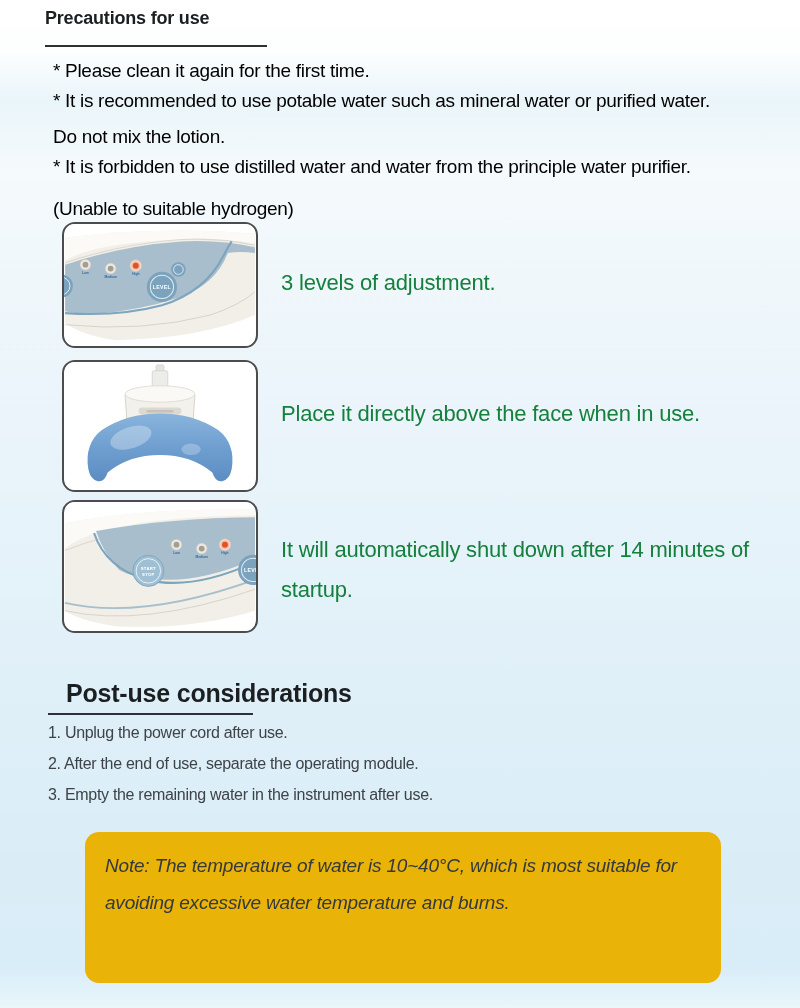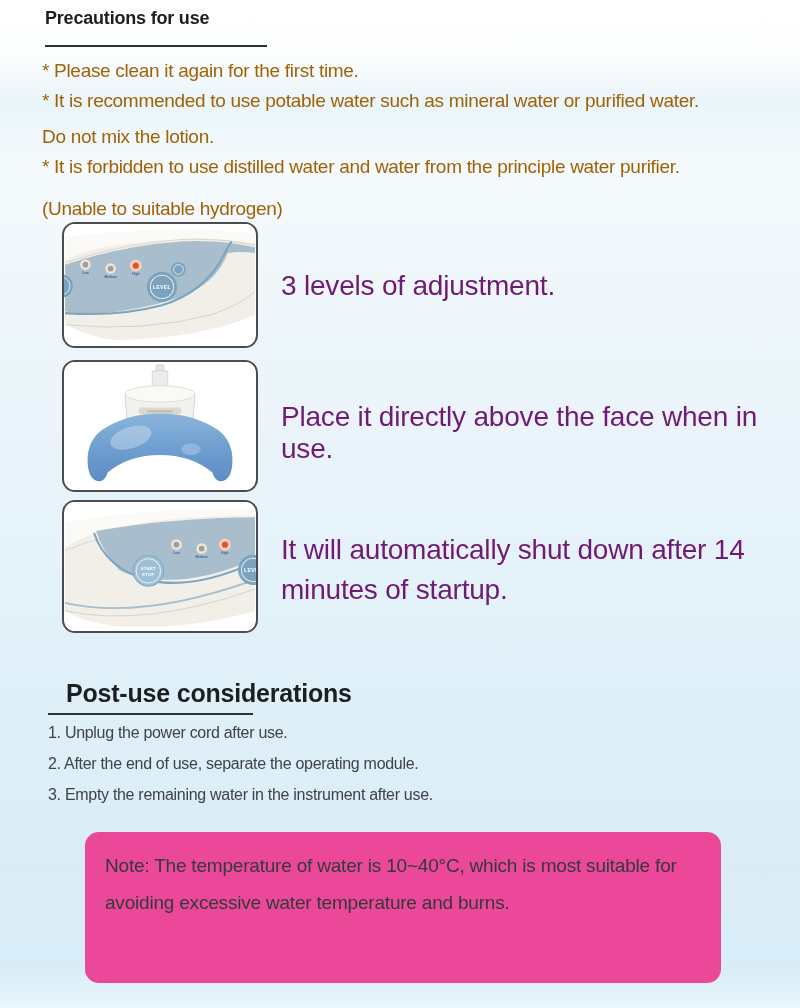--- a/index.html
+++ b/index.html
@@ -7,37 +7,37 @@
     width:800px;height:1008px;position:relative;overflow:hidden;
     font-family:"Liberation Sans",sans-serif;
     background:linear-gradient(180deg,
       #ffffff 0%,#fdfefe 5%,#eaf5fa 10%,#f5fafc 17%,
       #eff7fb 28%,#eaf4fa 42%,#e4f2f9 58%,#deeff8 72%,
       #daedf7 86%,#d9edf8 96%,#e9f6fb 100%);
   }
   .abs{position:absolute;}
   .h1{left:45px;top:8px;font-size:18px;font-weight:600;color:#1c1f22;letter-spacing:-0.2px;}
   .h1-rule{left:45px;top:45px;width:222px;height:2px;background:#2d3134;}
-  .prec-list{left:42px;top:60px;font-size:19px;color:#a16207;letter-spacing:-0.3px;}
+  .prec-list{left:53px;top:60px;font-size:19px;color:#000000;letter-spacing:-0.3px;}
   .prec-list .li{display:block;white-space:nowrap;line-height:22px;}
   .li.m9{margin-bottom:8px;} .li.m14{margin-bottom:14px;} .li.m12{margin-bottom:20px;}
   .figure{border:2px solid #4c4c4c;border-radius:13px;background:#ffffff;overflow:hidden;box-sizing:border-box;}
   .fig1{left:62px;top:222px;width:196px;height:126px;}
   .fig2{left:62px;top:360px;width:196px;height:132px;}
   .fig3{left:62px;top:500px;width:196px;height:133px;}
   .figure svg{display:block;width:100%;height:100%;}
-  .caption{font-size:28px;color:#701a75;letter-spacing:-0.2px;}
+  .caption{font-size:22px;color:#15803d;letter-spacing:-0.2px;}
   .cap1{left:281px;top:270px;}
   .cap2{left:281px;top:401px;}
   .cap3{left:281px;top:530px;width:512px;line-height:40px;}
   .h2{left:66px;top:679px;font-size:25px;font-weight:600;color:#1c1f22;letter-spacing:-0.2px;}
   .h2-rule{left:48px;top:713px;width:205px;height:2px;background:#2d3134;}
   .post-list{left:48px;top:722px;font-size:16px;color:#3e4347;letter-spacing:-0.3px;}
   .post-list .li{display:block;white-space:nowrap;line-height:22px;margin-bottom:9px;}
-  .note-box{left:85px;top:832px;width:636px;height:151px;border-radius:14px;background:#ec4899;box-sizing:border-box;padding:15px 18px 0 20px;}
+  .note-box{left:85px;top:832px;width:636px;height:151px;border-radius:14px;background:#eab308;box-sizing:border-box;padding:15px 18px 0 20px;font-style:italic;}
   .note-text{font-size:19px;line-height:37px;color:#34393d;width:600px;letter-spacing:-0.2px;}
   svg text{font-family:"Liberation Sans",sans-serif;}
   .lamp-label{font-size:3.4px;font-weight:bold;fill:#33679c;text-anchor:middle;}
   .btn-label{font-weight:bold;fill:#ffffff;text-anchor:middle;letter-spacing:0.3px;}
 </style>
 </head>
 <body>
 
 <div class="abs h1">Precautions for use</div>
 <div class="abs h1-rule"></div>

